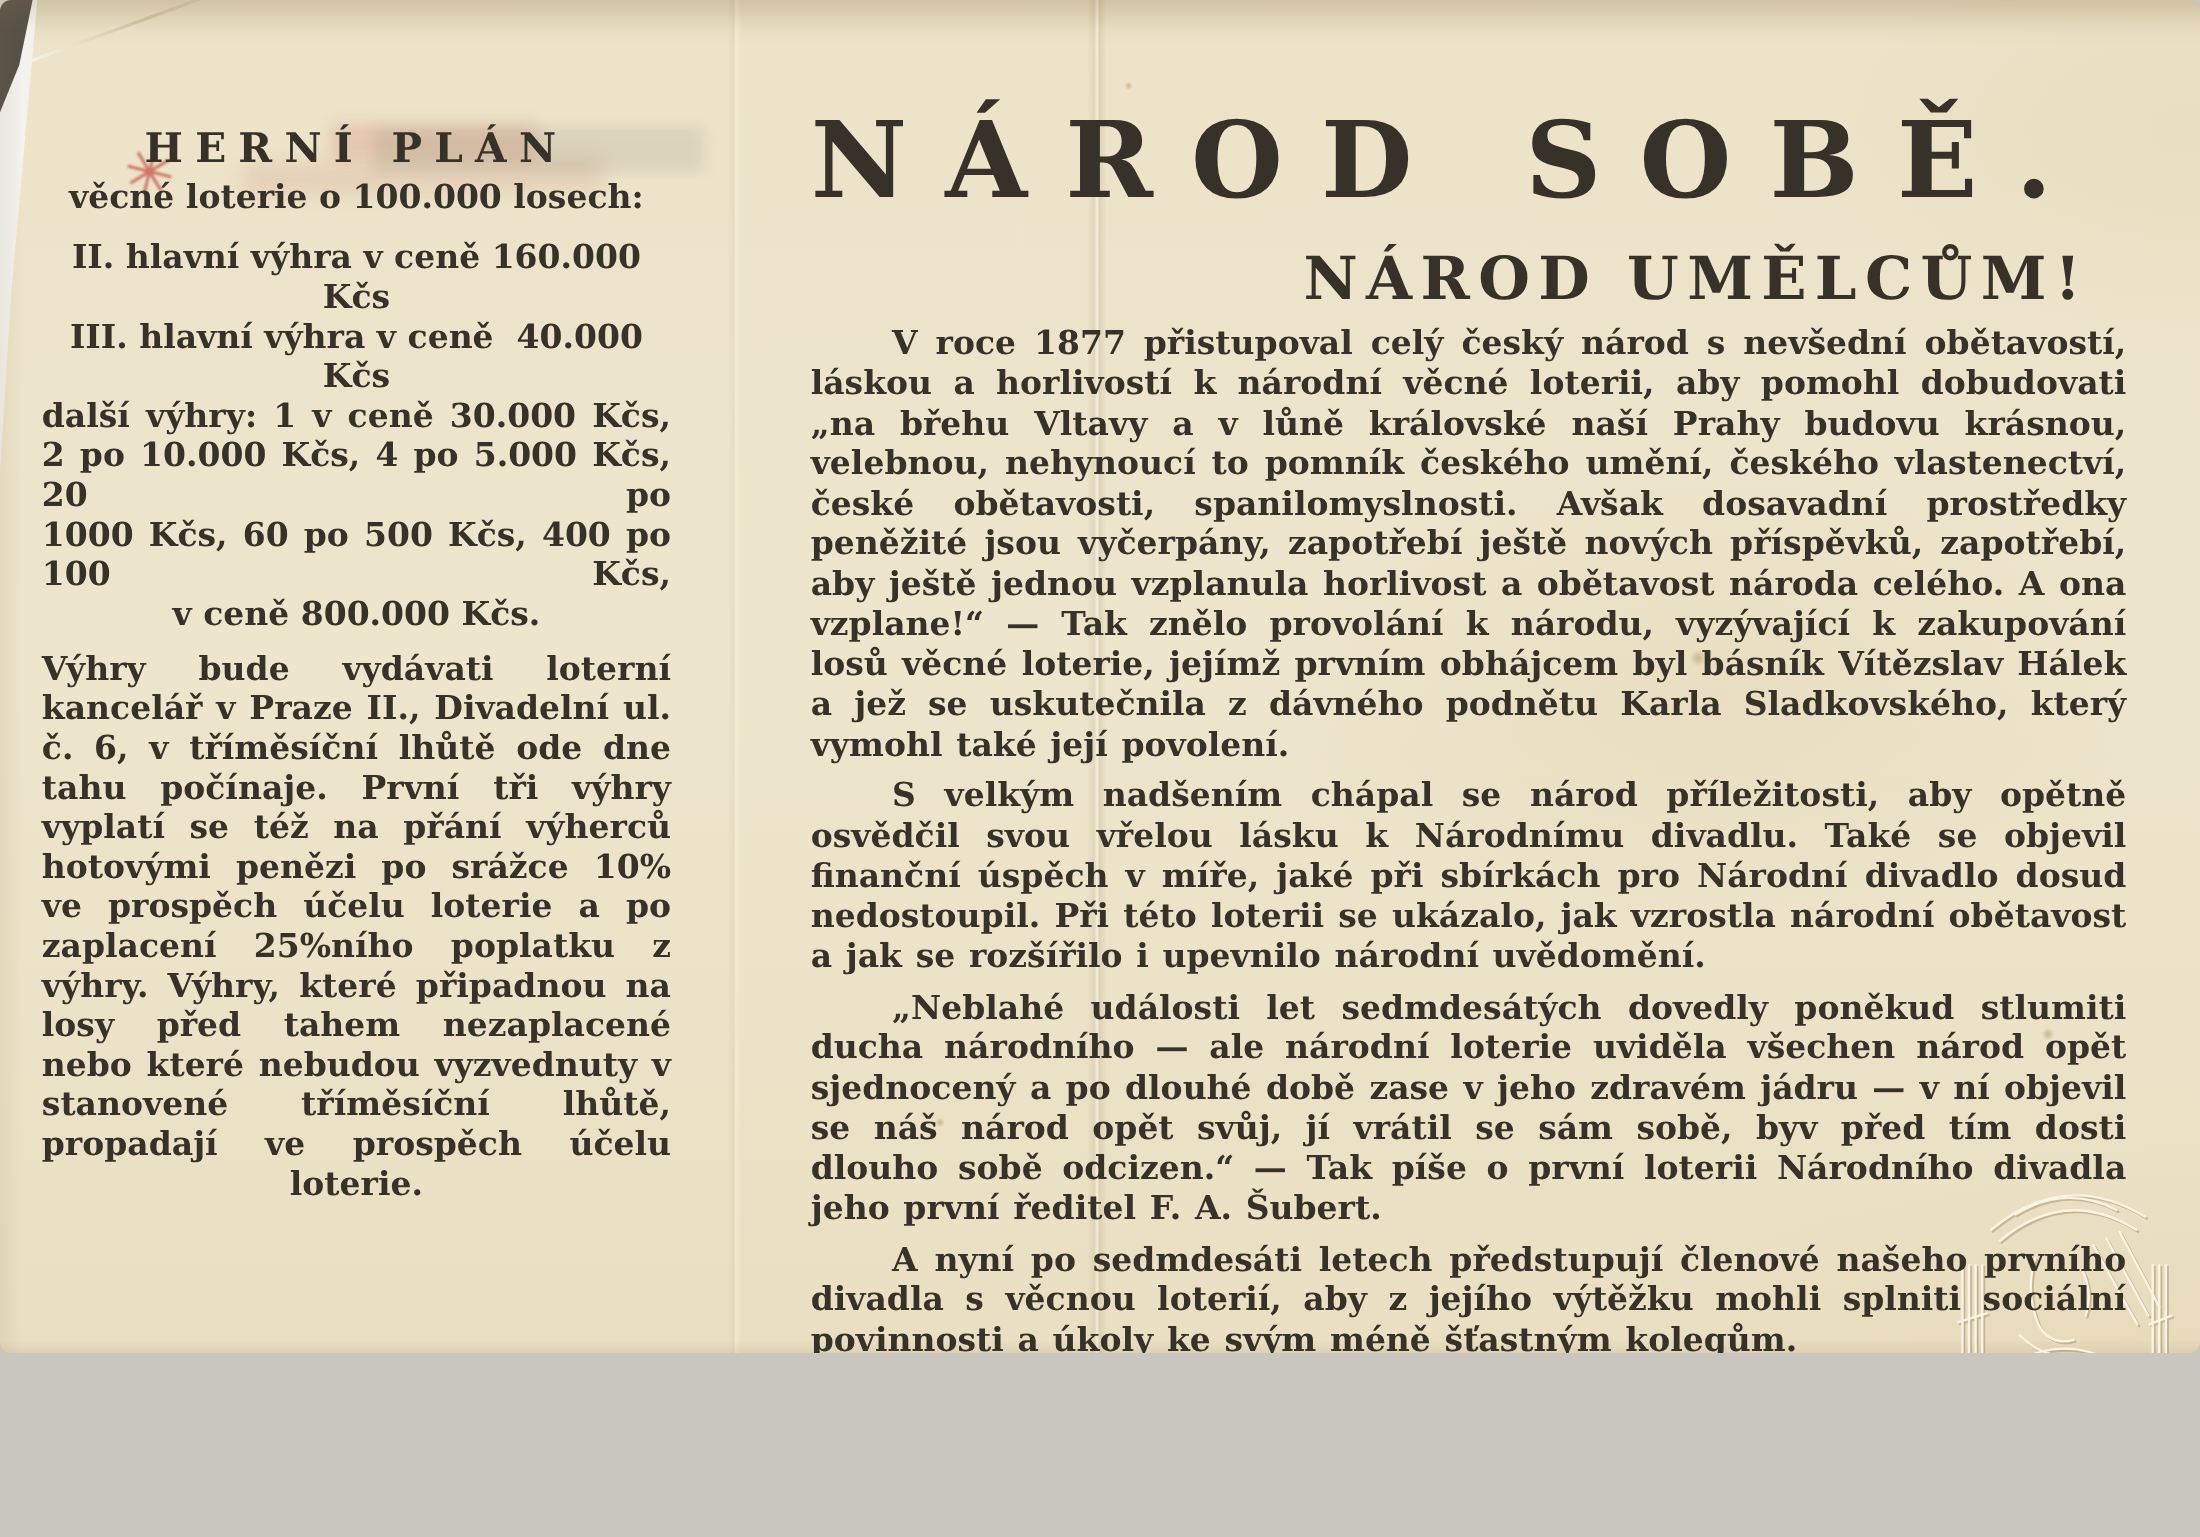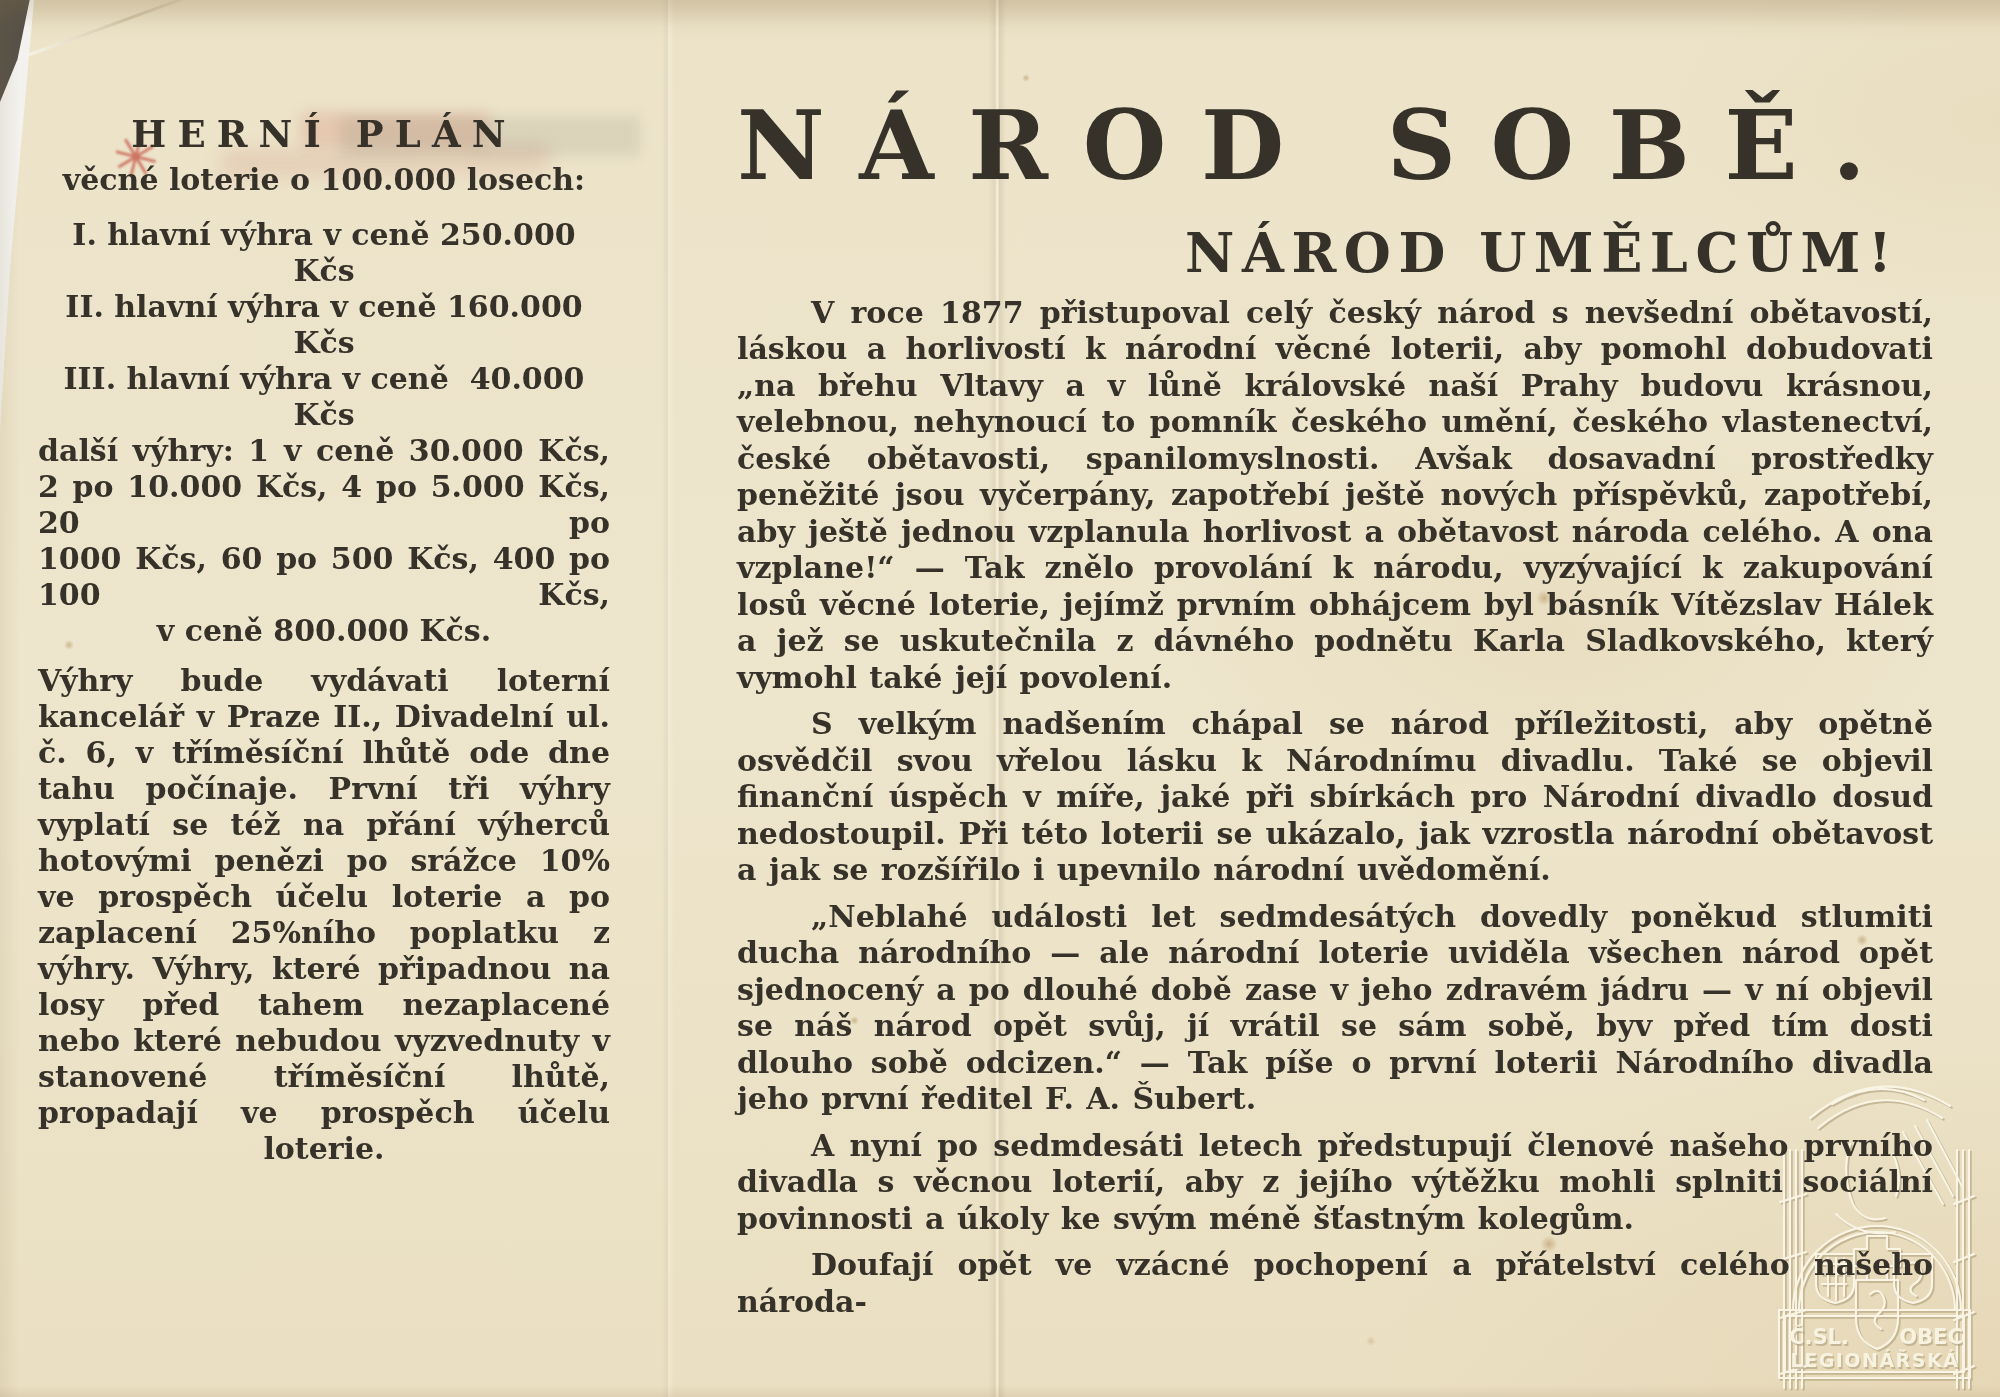--- a/index.html
+++ b/index.html
@@ -1,21 +1,22 @@
 <!DOCTYPE html>
 <html><head>
 <meta charset="utf-8">
 <style>
   html,body { margin:0; padding:0; background:#c9c6bf; }
   .page {
-    position:relative; width:2000px; height:1397px; overflow:hidden;
+    position:relative; width:2000px; height:1230px; overflow:hidden;
     background:
       linear-gradient(180deg, #e2d7b9 0px, #ece3c9 42px, #ede5cc 50%, #eadfc2 100%);
     font-family:"DejaVu Serif","Liberation Serif",serif;
     color:#363229;
+    border-radius:10px;
   }
   
   .scan-strip { position:absolute; left:0; top:0; width:34px; height:430px;
     background:#f3f2ee; clip-path:polygon(0 0,100% 0,30% 62%,0 100%); z-index:5; }
   .corner-dark { position:absolute; left:0; top:0; width:38px; height:102px;
     background:#565047; clip-path:polygon(0 0,78% 0,46% 58%,0 100%); z-index:6; }
   .crease-tl { position:absolute; left:16px; top:58px; width:205px; height:3px;
     background:linear-gradient(90deg, rgba(255,255,248,.75), rgba(143,120,82,.28) 60%, transparent);
     transform:rotate(-20deg); transform-origin:left center; z-index:4; }
   .fold { position:absolute; top:0; height:100%; pointer-events:none; z-index:3; }
@@ -92,21 +93,20 @@
   <div class="spot" style="left:1540px;top:1236px;width:18px;height:16px;"></div>
   <div class="spot" style="left:64px;top:640px;width:10px;height:10px;"></div>
   <div class="spot" style="left:850px;top:1016px;width:9px;height:9px;"></div>
   <div class="spot" style="left:1022px;top:74px;width:8px;height:8px;"></div>
   <div class="spot" style="left:1366px;top:1336px;width:10px;height:10px;opacity:.6;"></div>
 
   <div class="left-col">
     <h2 class="lc-heading">HERNÍ PLÁN</h2>
     <div class="lc-sub">věcné loterie o 100.000 losech:</div>
 
-    <div class="prize-line center">I. hlavní výhra v ceně 250.000 Kčs</div>
     <div class="prize-line center">II. hlavní výhra v ceně 160.000 Kčs</div>
     <div class="prize-line center">III. hlavní výhra v ceně  40.000 Kčs</div>
     <div class="prize-line just">další výhry: 1 v ceně 30.000 Kčs,</div>
     <div class="prize-line just">2 po 10.000 Kčs, 4 po 5.000 Kčs, 20 po</div>
     <div class="prize-line just">1000 Kčs, 60 po 500 Kčs, 400 po 100 Kčs,</div>
     <div class="prize-line center">v ceně 800.000 Kčs.</div>
 
     <p class="left-para">Výhry bude vydávati loterní kancelář v Praze II., Divadelní ul. č. 6, v tříměsíční lhůtě ode dne tahu počínaje. První tři výhry vyplatí se též na přání výherců hotovými penězi po srážce 10% ve prospěch účelu loterie a po zaplacení 25%ního poplatku z výhry. Výhry, které připadnou na losy před tahem nezaplacené nebo které nebudou vyzvednuty v stanovené tříměsíční lhůtě, propadají ve prospěch účelu loterie.</p>
 
   </div>

